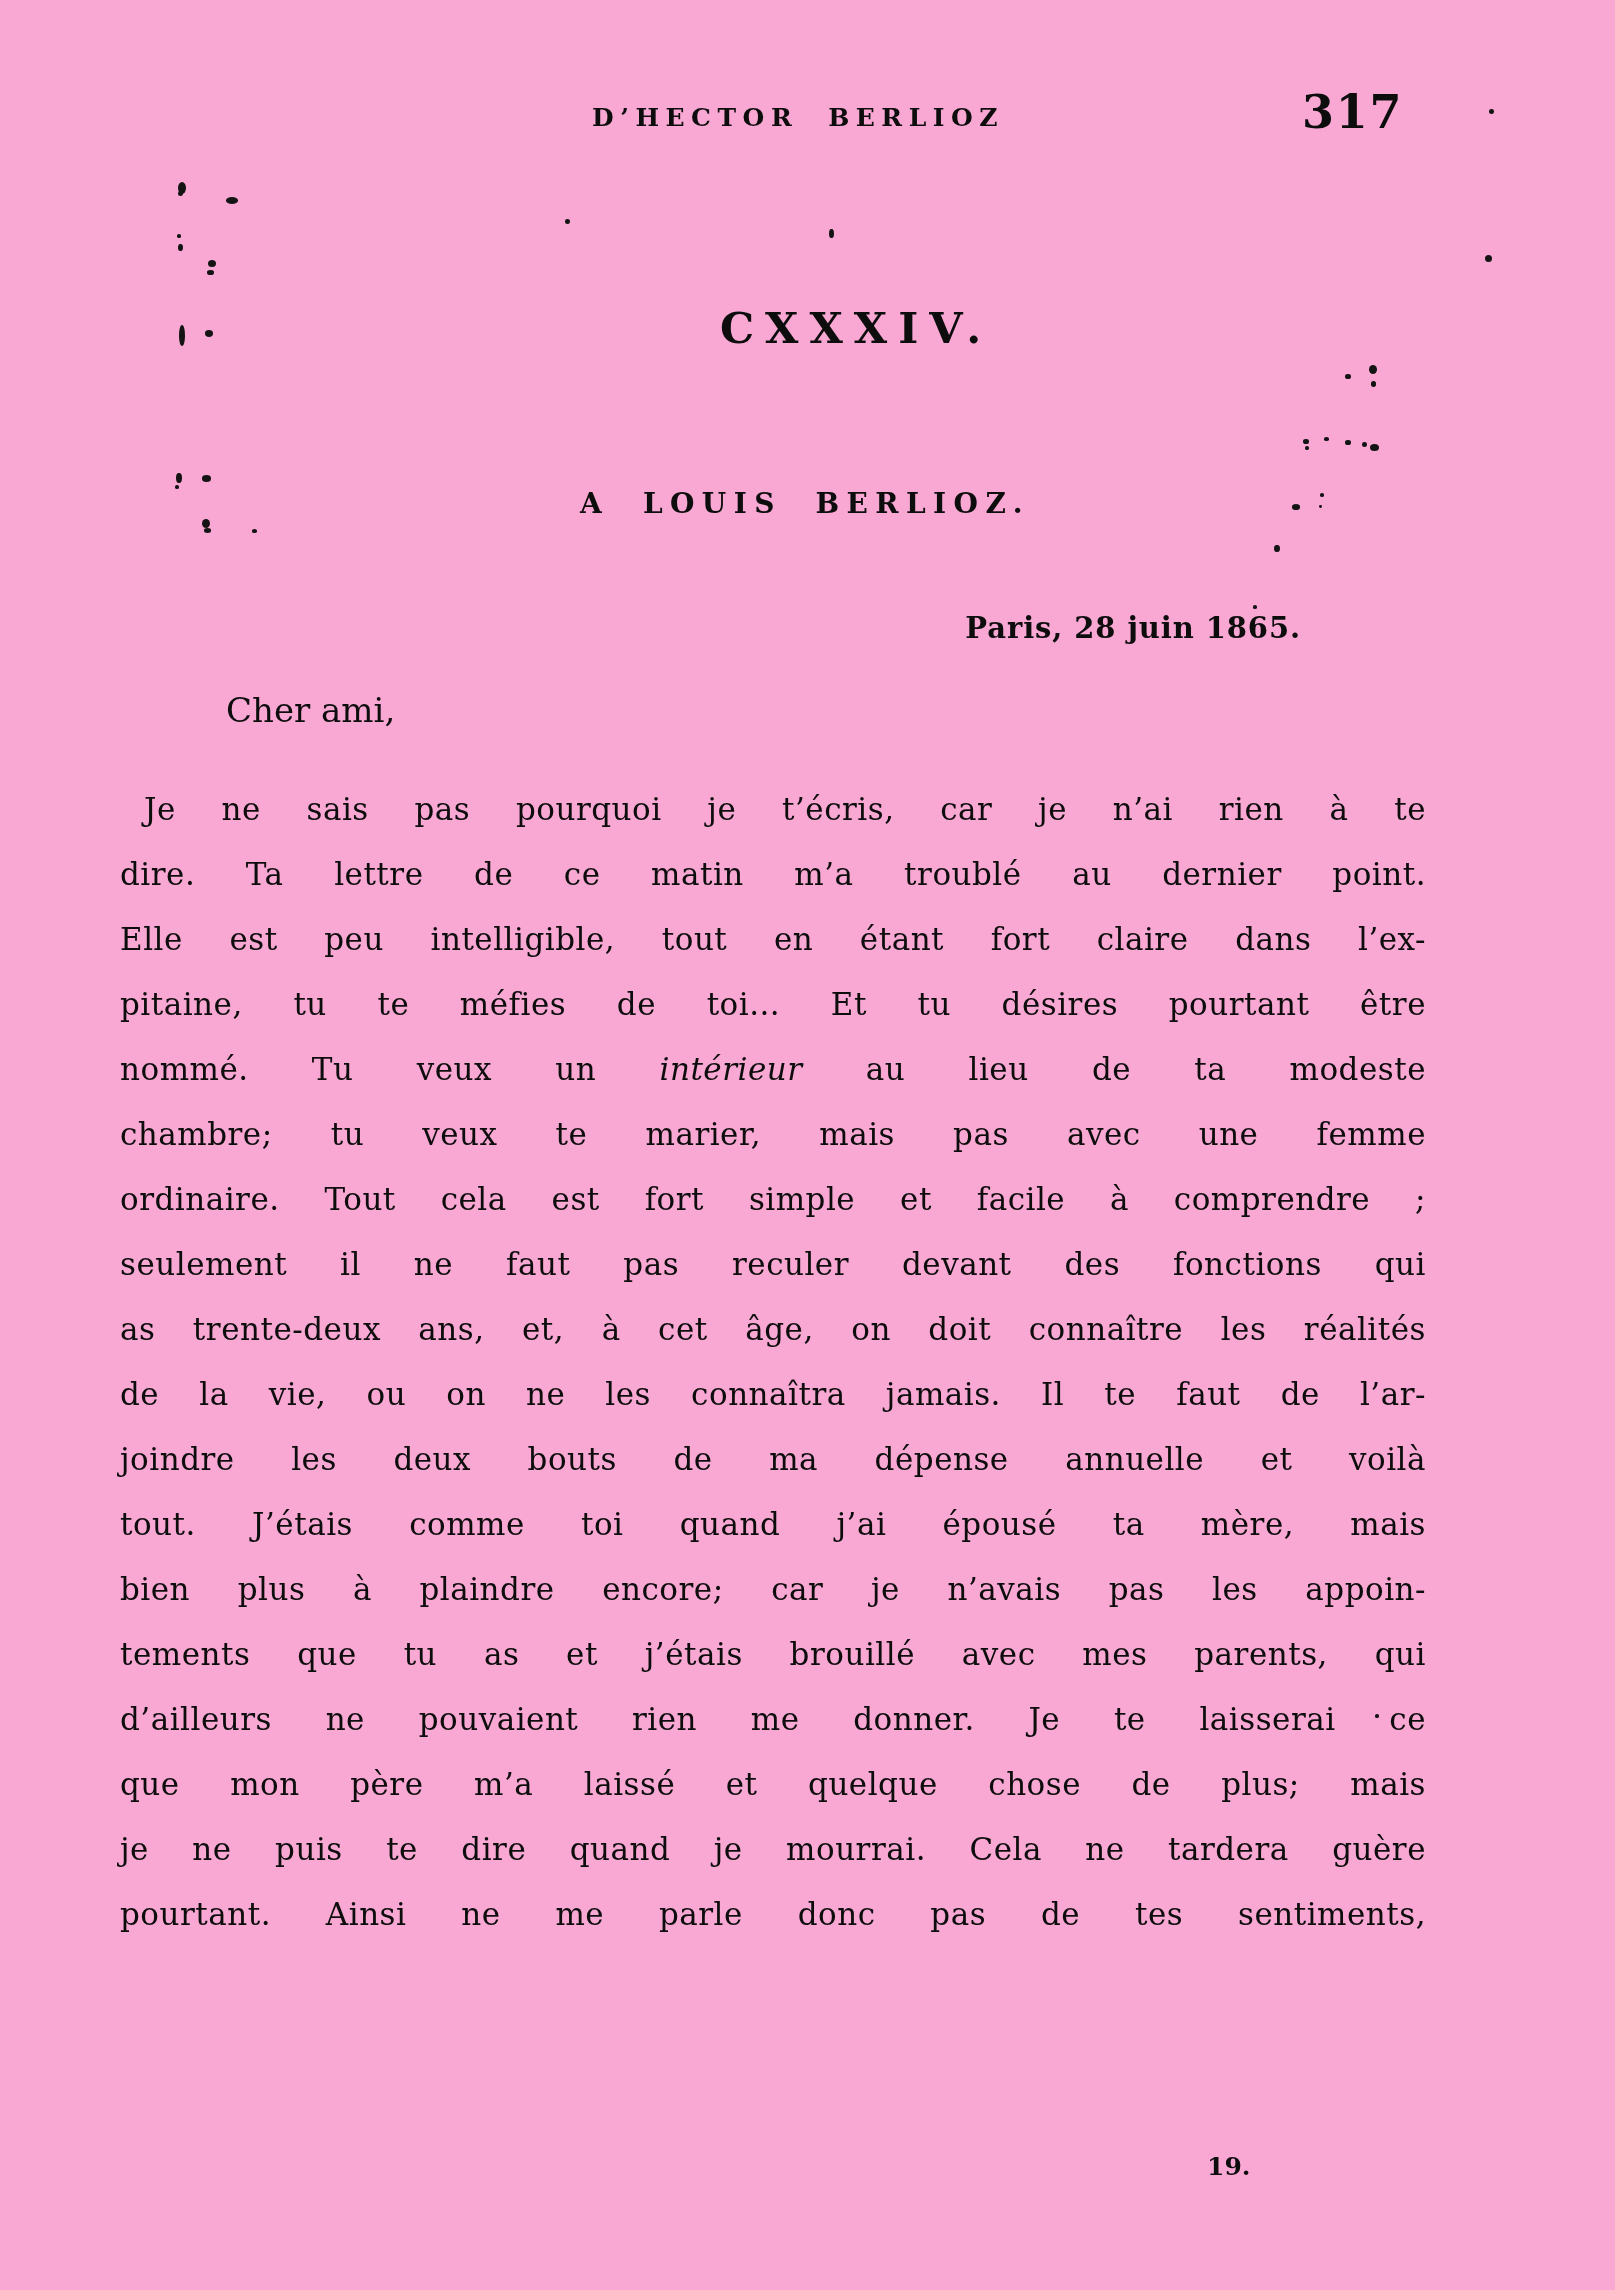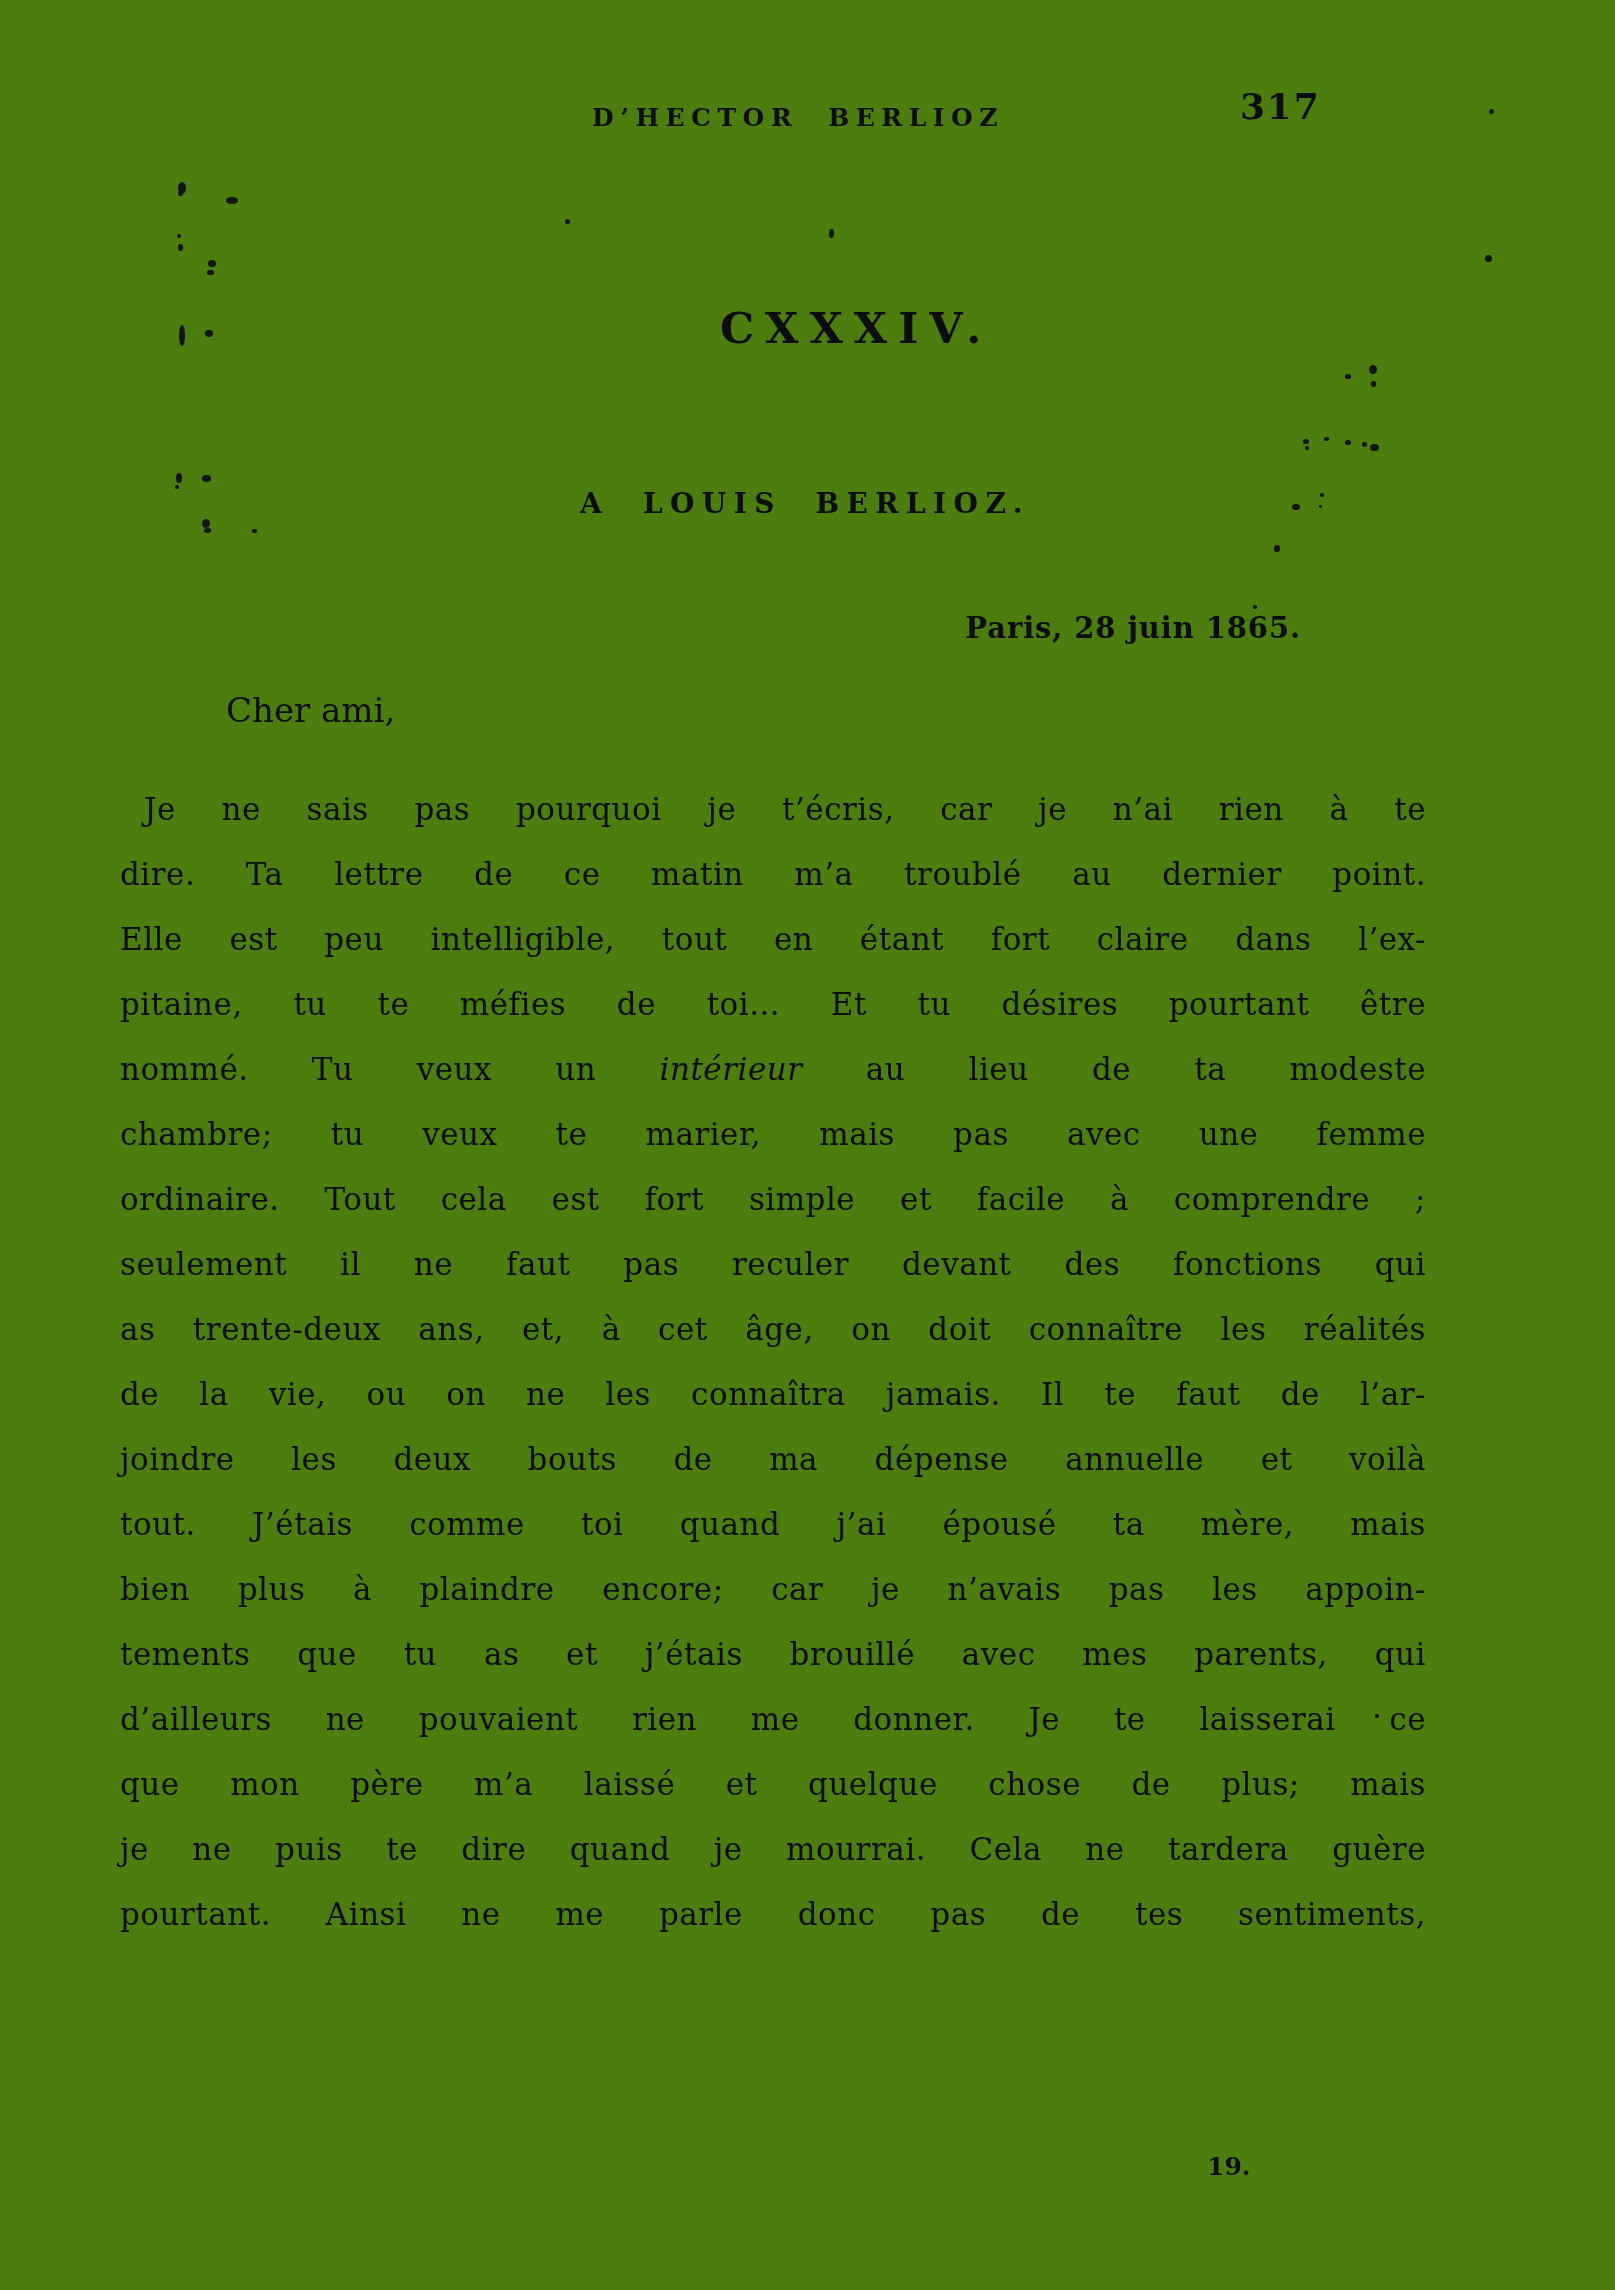--- a/index.html
+++ b/index.html
@@ -4,41 +4,41 @@
 <style>
   html, body {
     margin: 0;
     padding: 0;
     background: #ffffff;
   }
   #page {
     position: relative;
     width: 1615px;
     height: 2291px;
-    background: #4d7c0f;
+    background: #f9a8d4;
     color: #0d0d0d;
     font-family: "DejaVu Serif", "Liberation Serif", serif;
     overflow: hidden;
   }
   .running-title {
     position: absolute;
     top: 103px;
     left: 798px;
     transform: translateX(-50%);
     font-size: 25px;
     font-weight: bold;
     letter-spacing: 6.5px;
     word-spacing: 14.8px;
     white-space: nowrap;
   }
   .page-number {
     position: absolute;
     top: 85px;
-    left: 1240px;
-    font-size: 36px;
+    left: 1302px;
+    font-size: 46px;
     font-weight: bold;
     letter-spacing: 1.8px;
   }
   .chapter-heading {
     position: absolute;
     top: 303px;
     left: 856px;
     transform: translateX(-50%);
     font-size: 43px;
     font-weight: bold;

